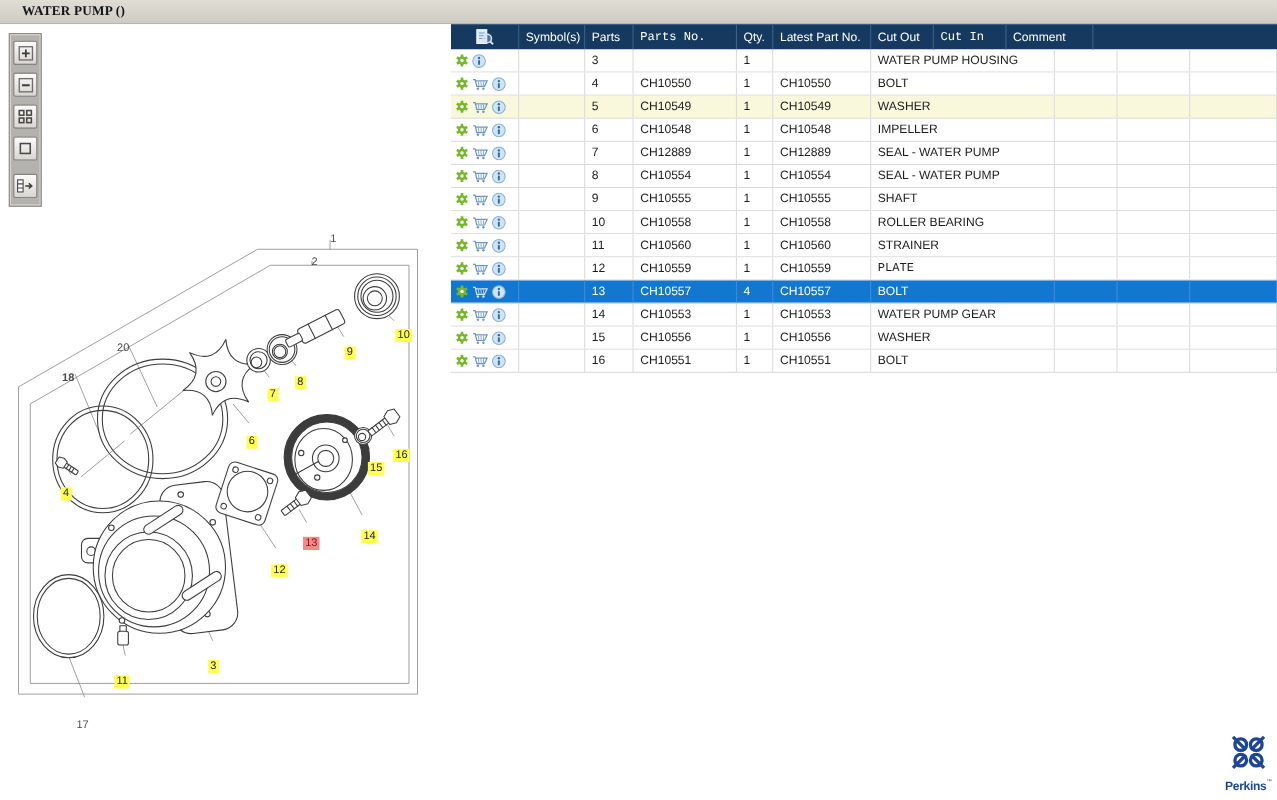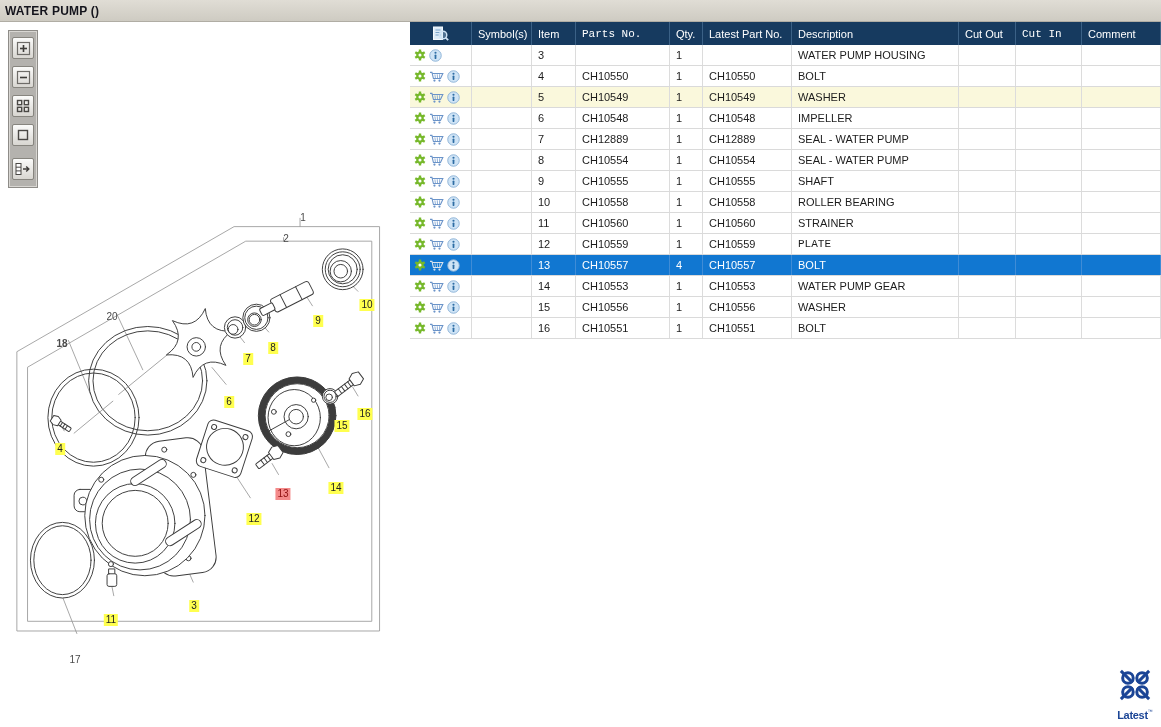--- a/index.html
+++ b/index.html
@@ -14,21 +14,21 @@
   }
   html,body{margin:0;padding:0}
   body{
     width:1161px;height:727px;overflow:hidden;position:relative;
     background:#fff;font-family:"Liberation Sans","DejaVu Sans",sans-serif;cursor:default;
   }
   
   .titlebar{
     position:absolute;top:0;left:0;right:0;height:22px;box-sizing:border-box;
     background:linear-gradient(#e0ddd5,#cecbc2);border-bottom:1px solid #b0ada4;
-    display:flex;align-items:center;padding-left:5px;
+    display:flex;align-items:center;padding-left:20px;font-family:Liberation Serif, serif;
   }
   .titlebar .t{font-size:12px;font-weight:bold;color:#14141c;letter-spacing:.2px}
   
   .diagram-panel{position:absolute;left:0;top:22px;width:410px;height:705px;background:#fff}
   svg.diagram{position:absolute;left:0;top:0}
   .toolbar{
     position:absolute;left:8px;top:8px;width:30px;height:158px;box-sizing:border-box;
     background:#b4b2ae;border:1px solid #8e8c88;box-shadow:inset 0 0 0 1px #d9d7d3;
     display:flex;flex-direction:column;align-items:center;padding-top:6px;z-index:6;
   }
@@ -318,33 +318,30 @@
           <line x1="4.5" y1="6.5" x2="9.5" y2="6.5" stroke="#6d9bc3" stroke-width="0.9"></line>
           <line x1="4.5" y1="9" x2="9.5" y2="9" stroke="#6d9bc3" stroke-width="0.9"></line>
           <circle cx="12" cy="9" r="3.8" fill="rgba(190,220,243,0.35)" stroke="#cfe3f5" stroke-width="1.4"></circle>
           <line x1="14.6" y1="11.6" x2="17.2" y2="14.2" stroke="#cfe3f5" stroke-width="1.8"></line>
         </svg>
       </div>
       <div class="h-cell" style="width: 60px;">
         <span>Symbol(s)</span>
       </div>
       <div class="h-cell" style="width: 44px;">
-        <span>Item</span>
+        <span>Parts</span>
       </div>
       <div class="h-cell" style="width: 94px; font-family: Liberation Mono, monospace;">
         <span>Parts No.</span>
       </div>
       <div class="h-cell" style="width: 33px;">
         <span>Qty.</span>
       </div>
       <div class="h-cell" style="width: 89px;">
         <span>Latest Part No.</span>
-      </div>
-      <div class="h-cell" style="width: 167px;">
-        <span>Description</span>
       </div>
       <div class="h-cell" style="width: 57px;">
         <span>Cut Out</span>
       </div>
       <div class="h-cell" style="width: 66px; font-family: Liberation Mono, monospace;">
         <span>Cut In</span>
       </div>
       <div class="h-cell" style="width: 79px;">
         <span>Comment</span>
       </div>
@@ -842,15 +839,15 @@
         <circle cx="7.5" cy="-7.5" r="5.6"></circle>
       <circle cx="-7.5" cy="7.5" r="5.6"></circle>
         <circle cx="7.5" cy="7.5" r="5.6"></circle>
       <line x1="-15" y1="-15" x2="-2.5" y2="-2.5"></line>
         <line x1="15" y1="-15" x2="2.5" y2="-2.5"></line>
       <line x1="-15" y1="15" x2="-2.5" y2="2.5"></line>
         <line x1="15" y1="15" x2="2.5" y2="2.5"></line>
     </g>
   </svg>
   <div>
-    <span class="brand">Latest</span><span class="tm">™</span>
+    <span class="brand">Perkins</span><span class="tm">™</span>
   </div>
 </div>
 
 </body></html>

